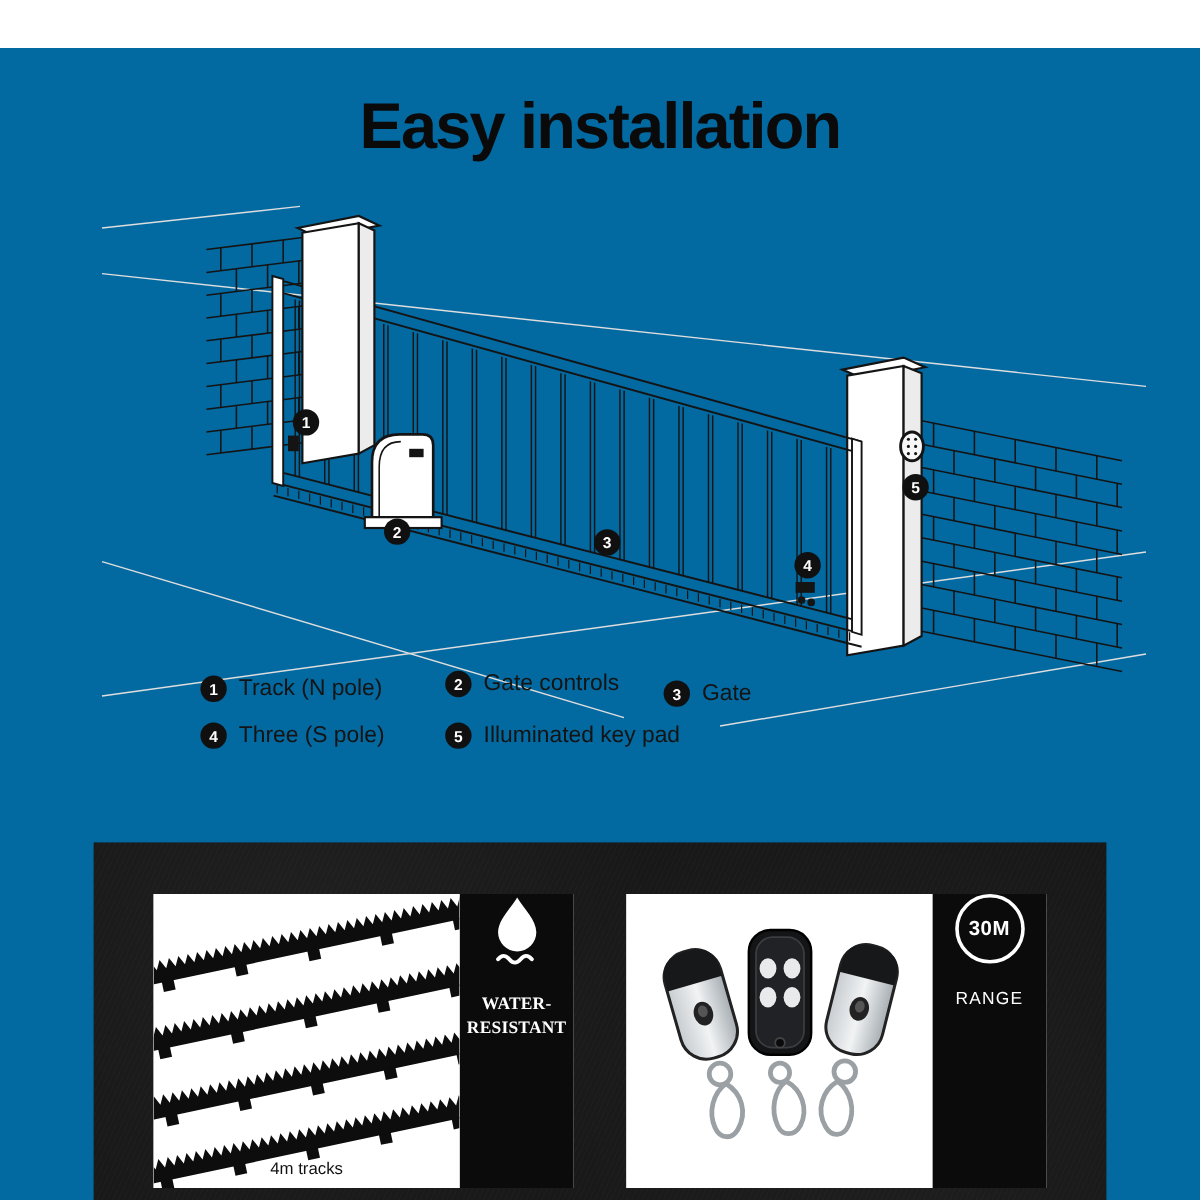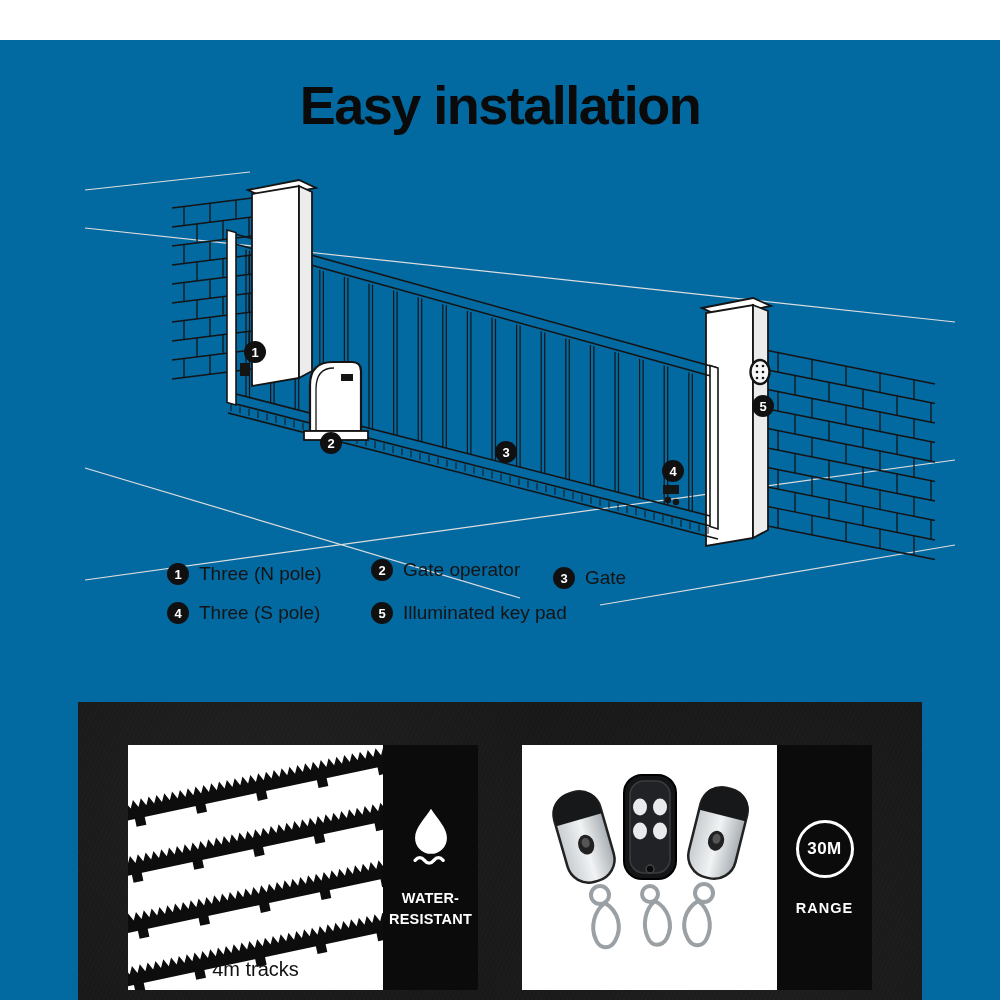--- a/index.html
+++ b/index.html
@@ -27,29 +27,29 @@
       radial-gradient(circle at 22% 28%, rgba(255,255,255,.035), transparent 42%),
       radial-gradient(circle at 78% 72%, rgba(255,255,255,.028), transparent 45%),
       repeating-linear-gradient(115deg, rgba(255,255,255,.015) 0 1px, transparent 1px 4px);
   }
   .card { position:absolute; top:43px; width:350px; height:245px; display:flex; background:#fff; }
   .card-tracks { left:50px; }
   .card-remotes { left:444px; }
   .card-main { position:relative; flex:1; background:#fff; overflow:hidden; }
   .card-main svg { display:block; }
   .card-caption { position:absolute; left:0; right:0; bottom:9px; text-align:center;
-                  font-size:20px; color:#111; }
+                  font-size:14px; color:#111; }
   .side-panel { width:95px; background:#0b0b0b; color:#fff; display:flex; flex-direction:column;
-                align-items:center; justify-content:center; gap:22px; }
+                align-items:center; justify-content:flex-start; gap:22px; }
   .panel-text { font-size:14.5px; font-weight:bold; text-align:center; line-height:1.4;
-                letter-spacing:.2px; }
+                letter-spacing:.2px;font-family:Liberation Serif, serif; }
   .range-circle { width:58px; height:58px; border:3px solid #fff; border-radius:50%;
                   display:flex; align-items:center; justify-content:center;
                   font-size:17px; font-weight:bold; letter-spacing:.5px; }
-  .range-label { font-size:14.5px; font-weight:bold; letter-spacing:1px; }
+  .range-label { font-size:14.5px; font-weight:normal; letter-spacing:1px; }
 </style>
 </head>
 <body>
 
 <div class="canvas">
 
   <h1 class="title">Easy installation</h1>
 
   <div class="diagram">
     <svg id="diagram-svg" viewBox="0 0 1000 545" width="1000" height="545">
@@ -320,25 +320,25 @@
         <span>4</span>
       </div>
     <div class="callout" style="left:752px; top:245px;">
         <span>5</span>
       </div>
   </div>
 
   <div>
     <div class="legend-item" style="left:167px; top:523px;">
       <span class="legend-badge">1</span>
-      <span>Three (N pole)</span>
+      <span>Track (N pole)</span>
     </div>
     <div class="legend-item" style="left:371px; top:519px;">
       <span class="legend-badge">2</span>
-      <span>Gate operator</span>
+      <span>Gate controls</span>
     </div>
     <div class="legend-item" style="left:553px; top:527px;">
       <span class="legend-badge">3</span>
       <span>Gate</span>
     </div>
     <div class="legend-item" style="left:167px; top:562px;">
       <span class="legend-badge">4</span>
       <span>Three (S pole)</span>
     </div>
     <div class="legend-item" style="left:371px; top:562px;">

